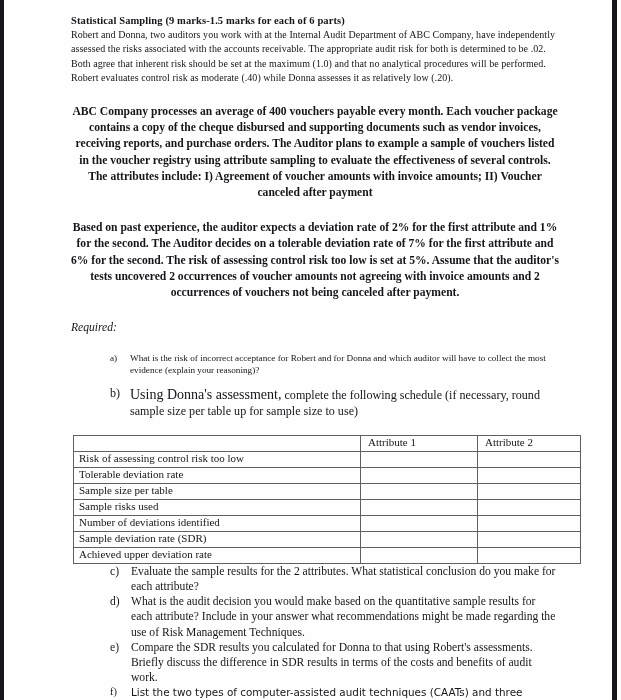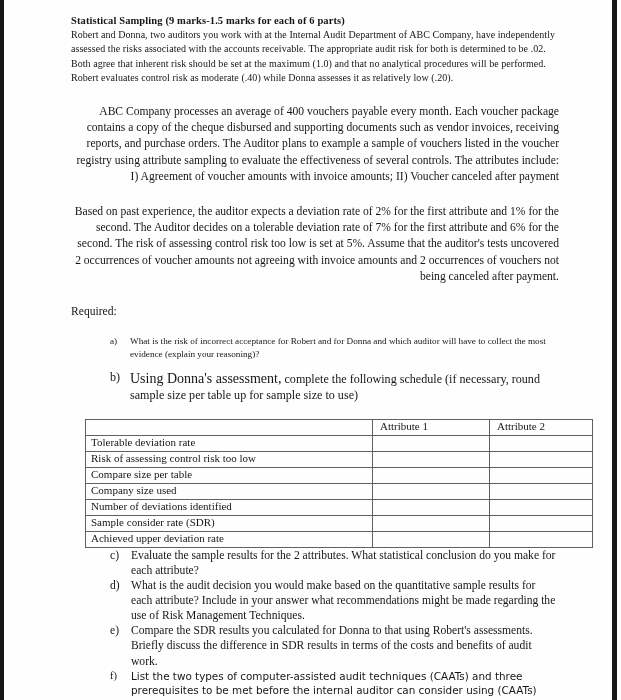--- a/index.html
+++ b/index.html
@@ -57,31 +57,33 @@
     line-height: 1.42;
     margin: 0;
     text-align: left;
     letter-spacing: 0.005em;
   }
 
   p.para-big {
     font-size: 11.6px;
     line-height: 1.40;
     margin: 0;
-    text-align: right;
+    text-align: center;
+    font-weight: bold;
   }
 
   .gap-lg { height: 19px; }
   .gap-md { height: 15px; }
   .gap-sm { height: 9px; }
 
   .required-label {
     font-size: 11.6px;
     line-height: 1.4;
     margin: 0;
+    font-style: italic;
   }
 
   
   .qitem {
     display: flex;
     align-items: flex-start;
     margin: 0;
   }
   .qitem .marker {
     flex: 0 0 auto;
@@ -104,21 +106,21 @@
   }
   .list-b .marker { width: 20px; }
   .small-inline {
     font-size: 14px;
   }
 
   
   table.schedule {
     border-collapse: collapse;
     width: 471px;
-    margin-left: 14px;
+    margin-left: 2px;
     table-layout: fixed;
   }
   table.schedule td, table.schedule th {
     border: 1px solid #5e6064;
     font-size: 11px;
     font-weight: normal;
     text-align: left;
     padding: 0px 4px 1px 5px;
     height: 14px;
     line-height: 1.25;
@@ -192,46 +194,46 @@
       <table class="schedule">
         <thead>
           <tr class="head">
             <th class="c0 hdr"></th>
             <th class="c1 hdr">Attribute 1</th>
             <th class="c2 hdr">Attribute 2</th>
           </tr>
         </thead>
         <tbody>
           <tr>
+            <td class="c0">Risk of assessing control risk too low</td>
+            <td class="c1"></td>
+            <td class="c2"></td>
+          </tr>
+          <tr>
             <td class="c0">Tolerable deviation rate</td>
             <td class="c1"></td>
             <td class="c2"></td>
           </tr>
           <tr>
-            <td class="c0">Risk of assessing control risk too low</td>
-            <td class="c1"></td>
-            <td class="c2"></td>
-          </tr>
-          <tr>
-            <td class="c0">Compare size per table</td>
-            <td class="c1"></td>
-            <td class="c2"></td>
-          </tr>
-          <tr>
-            <td class="c0">Company size used</td>
+            <td class="c0">Sample size per table</td>
+            <td class="c1"></td>
+            <td class="c2"></td>
+          </tr>
+          <tr>
+            <td class="c0">Sample risks used</td>
             <td class="c1"></td>
             <td class="c2"></td>
           </tr>
           <tr>
             <td class="c0">Number of deviations identified</td>
             <td class="c1"></td>
             <td class="c2"></td>
           </tr>
           <tr>
-            <td class="c0">Sample consider rate (SDR)</td>
+            <td class="c0">Sample deviation rate (SDR)</td>
             <td class="c1"></td>
             <td class="c2"></td>
           </tr>
           <tr>
             <td class="c0">Achieved upper deviation rate</td>
             <td class="c1"></td>
             <td class="c2"></td>
           </tr>
         </tbody>
       </table>

